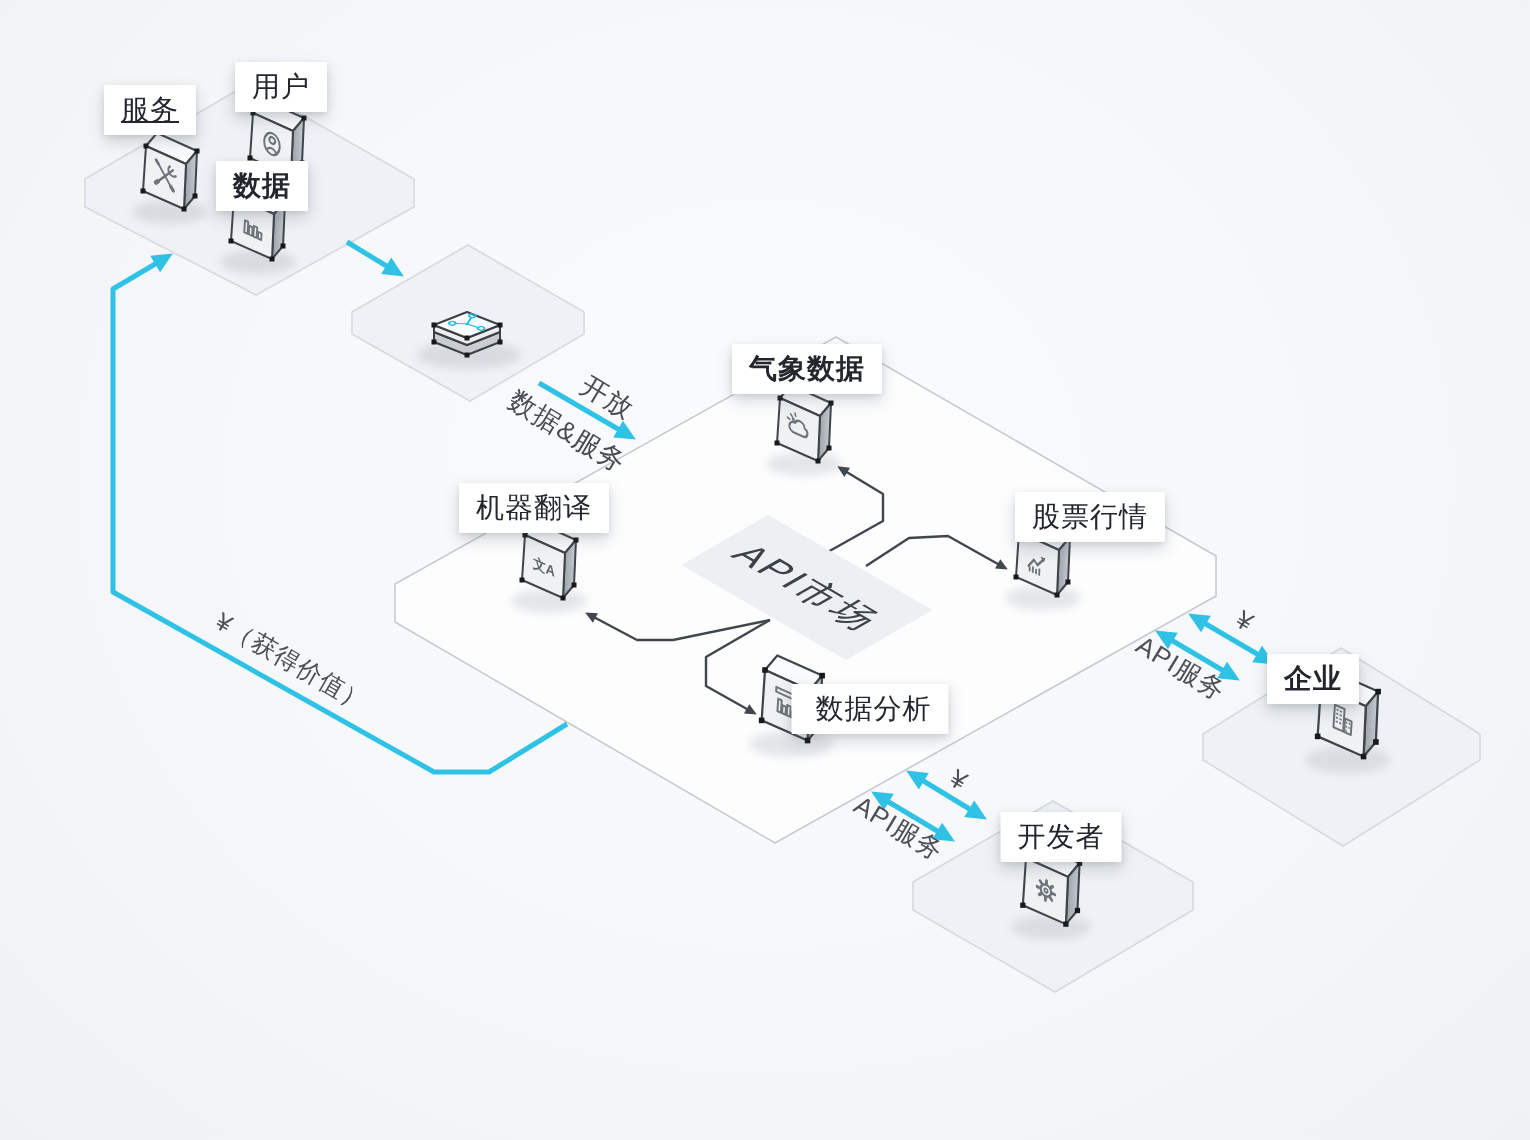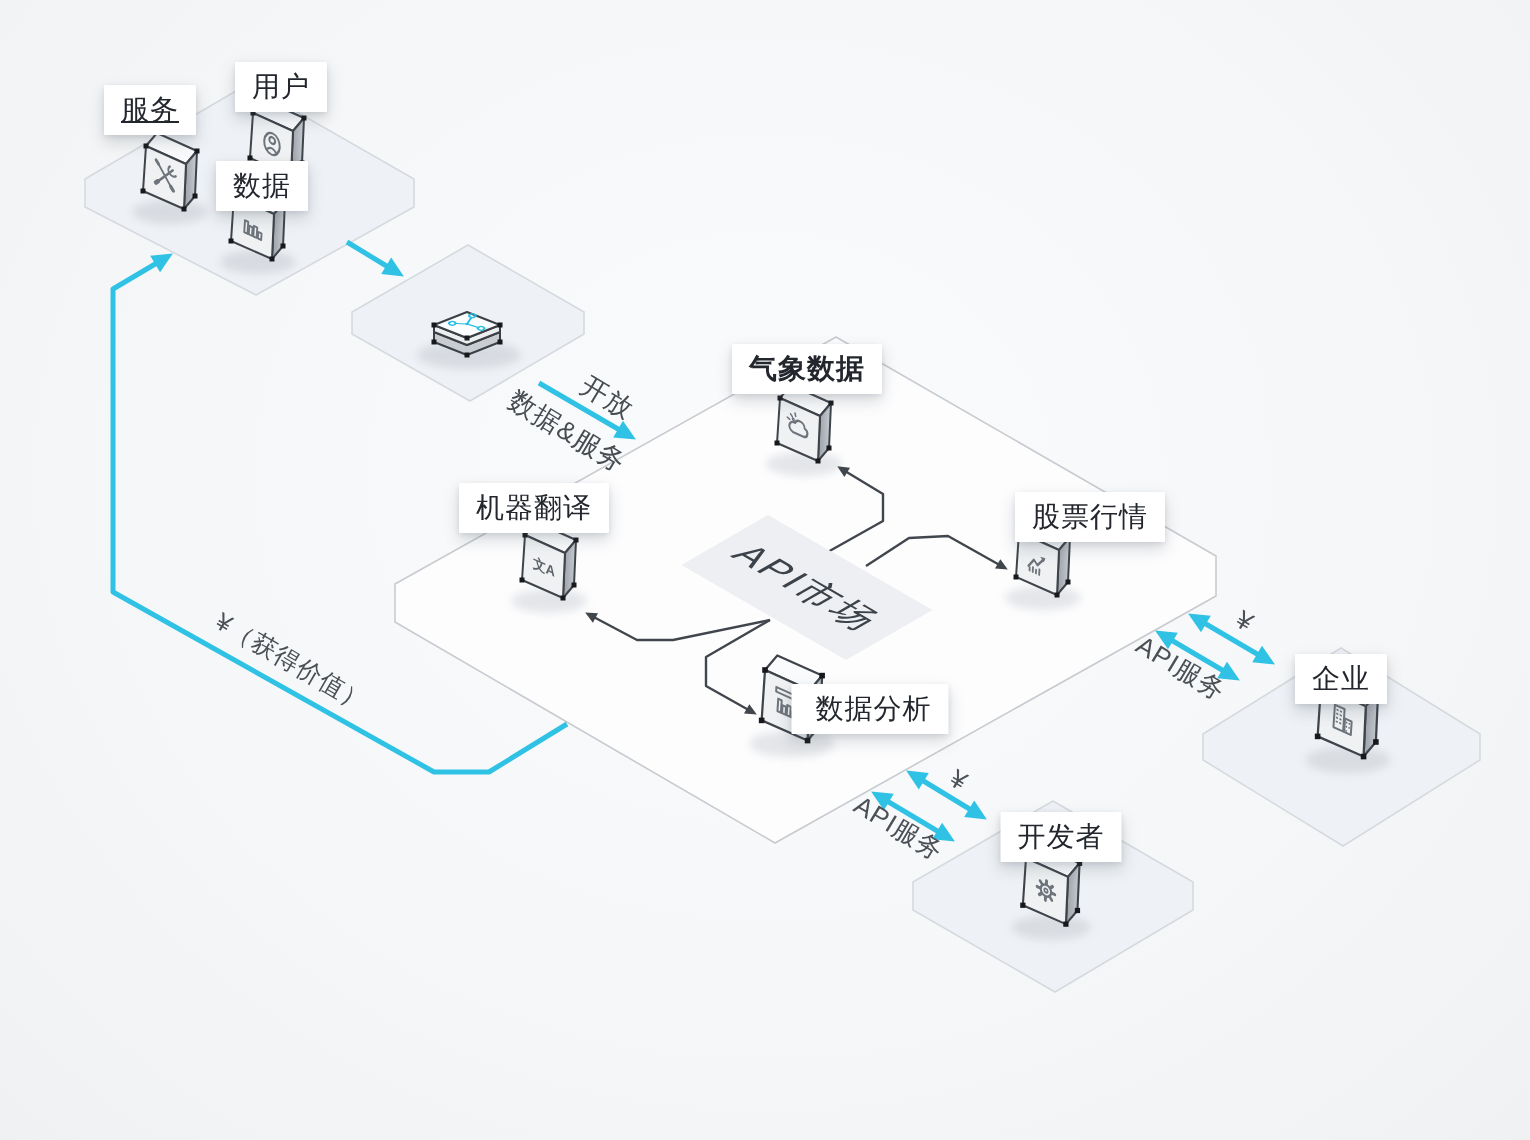--- a/index.html
+++ b/index.html
@@ -24,27 +24,27 @@
   .rlabel.deg30{transform:translate(-50%,-50%) rotate(30deg);}
   .tile{
     position:absolute;left:768px;top:515px;width:190px;height:100px;
     background:#edeff2;transform-origin:0 0;
     transform:matrix(0.866,0.5,-0.866,0.5,0,0);
     display:flex;align-items:center;justify-content:center;
     font-size:38px;color:#3c4249;letter-spacing:3px;z-index:2;
   }
   #card-service{left:150px;top:110px;text-decoration:underline;}
   #card-user{left:281px;top:87px;}
-  #card-data{left:262px;top:186px;}
+  #card-data{left:262px;top:186px;font-weight:bold;}
   #card-gateway{left:486px;top:287px;}
   #card-weather{left:807px;top:369px;font-weight:bold;}
   #card-translate{left:534px;top:508px;}
   #card-stock{left:1090px;top:517px;}
   #card-analysis{left:870px;top:709px;padding-left:24px;}
-  #card-enterprise{left:1341px;top:679px;}
+  #card-enterprise{left:1313px;top:679px;font-weight:bold;}
   #card-developer{left:1061px;top:837px;}
   #lbl-open{left:607px;top:398px;font-size:27px;color:#474c52;}
   #lbl-ds{left:567px;top:432px;font-size:27px;color:#474c52;}
   #lbl-yen-ent{left:1245px;top:621px;}
   #lbl-api-ent{left:1181px;top:668px;}
   #lbl-yen-dev{left:959px;top:780px;}
   #lbl-api-dev{left:899px;top:828px;}
   #lbl-value{left:292px;top:662px;font-size:25px;color:#4a5056;}
 </style>
 </head>

